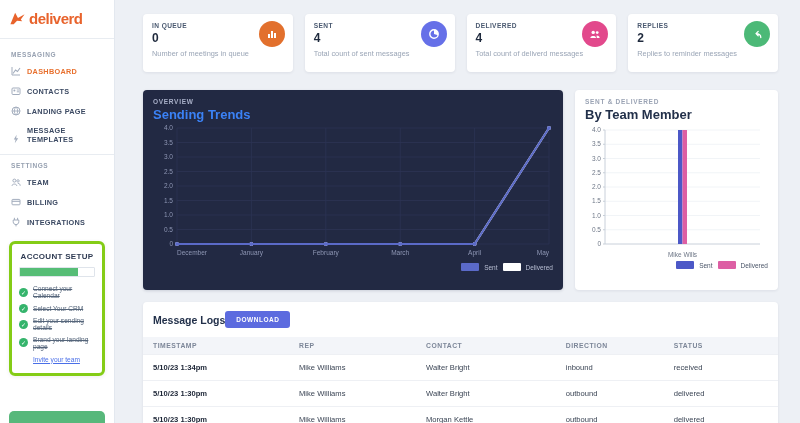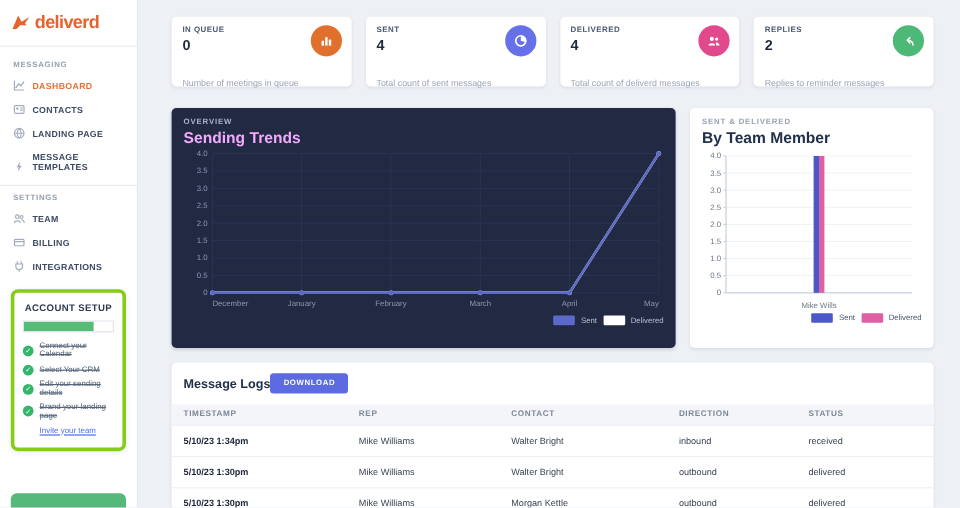--- a/index.html
+++ b/index.html
@@ -23,26 +23,26 @@
 .task .check{width:9px;height:9px;border-radius:50%;background:#35b46c;color:#fff;font-size:6px;display:flex;align-items:center;justify-content:center;flex:0 0 auto}
 .task span.tlabel{font-size:6.6px;color:#55657a;text-decoration:line-through}
 .invite-link{display:block;font-size:6.6px;color:#4a6fe8;text-decoration:underline;margin:6px 0 2px 14px;cursor:pointer}
 .help-btn{background:#57b87b;color:#fff;border:none;border-radius:5px;width:100%;padding:8px 0;font-size:7.3px;font-weight:bold;letter-spacing:.4px;font-family:inherit;display:flex;align-items:center;justify-content:center;gap:4px;cursor:pointer;margin-top:12px}
 
 .main{position:absolute;left:115px;top:0;right:0;bottom:0;padding:14px 22px 0 28px}
 .stats-row{display:flex;gap:12px}
 .stat-card{flex:1;background:#fff;border-radius:4px;box-shadow:0 1px 3px rgba(20,30,60,.08);padding:8px 9px 7px;position:relative;height:58px}
 .stat-label{font-size:6.6px;font-weight:bold;letter-spacing:.4px;color:#4a5970}
 .stat-value{font-size:12px;font-weight:bold;color:#1f2a3d;margin-top:2px}
-.stat-desc{font-size:7.4px;color:#9aa5b6;margin-top:20px;white-space:nowrap}
+.stat-desc{font-size:7.4px;color:#9aa5b6;margin-top:4px;white-space:nowrap}
 .stat-icon{position:absolute;top:7px;right:8px;width:26px;height:26px;border-radius:50%;display:flex;align-items:center;justify-content:center}
 .charts-row{display:flex;gap:12px;margin-top:18px}
 .dark-card{width:420px;height:200px;background:#222943;border-radius:4px;padding:8px 10px;color:#fff;box-shadow:0 1px 3px rgba(20,30,60,.15)}
 .dark-sub{font-size:6.5px;font-weight:bold;letter-spacing:.7px;color:#aab1c9}
-.dark-title{font-size:13px;font-weight:bold;margin-top:2px;color:#f0abfc}
+.dark-title{font-size:13px;font-weight:bold;margin-top:2px;color:#3b82f6}
 .legend-row{display:flex;justify-content:flex-end;align-items:center;gap:5px;margin-top:1px}
 .legend-row .lg-label{font-size:6.5px;color:#b9bfd4}
 .legend-swatch{width:18px;height:8px;border-radius:1px;display:inline-block}
 .white-card{flex:1;height:200px;background:#fff;border-radius:4px;padding:8px 10px;box-shadow:0 1px 3px rgba(20,30,60,.08)}
 .white-sub{font-size:6.5px;font-weight:bold;letter-spacing:.7px;color:#9aa3b4}
 .white-title{font-size:13px;font-weight:bold;margin-top:2px;color:#22304a}
 .white-card .legend-row .lg-label{color:#4a5568}
 
 .logs-card{margin-top:12px;background:#fff;border-radius:4px;box-shadow:0 1px 3px rgba(20,30,60,.08);overflow:hidden}
 .logs-header{display:flex;align-items:center;justify-content:flex-start;padding:9px 10px}

